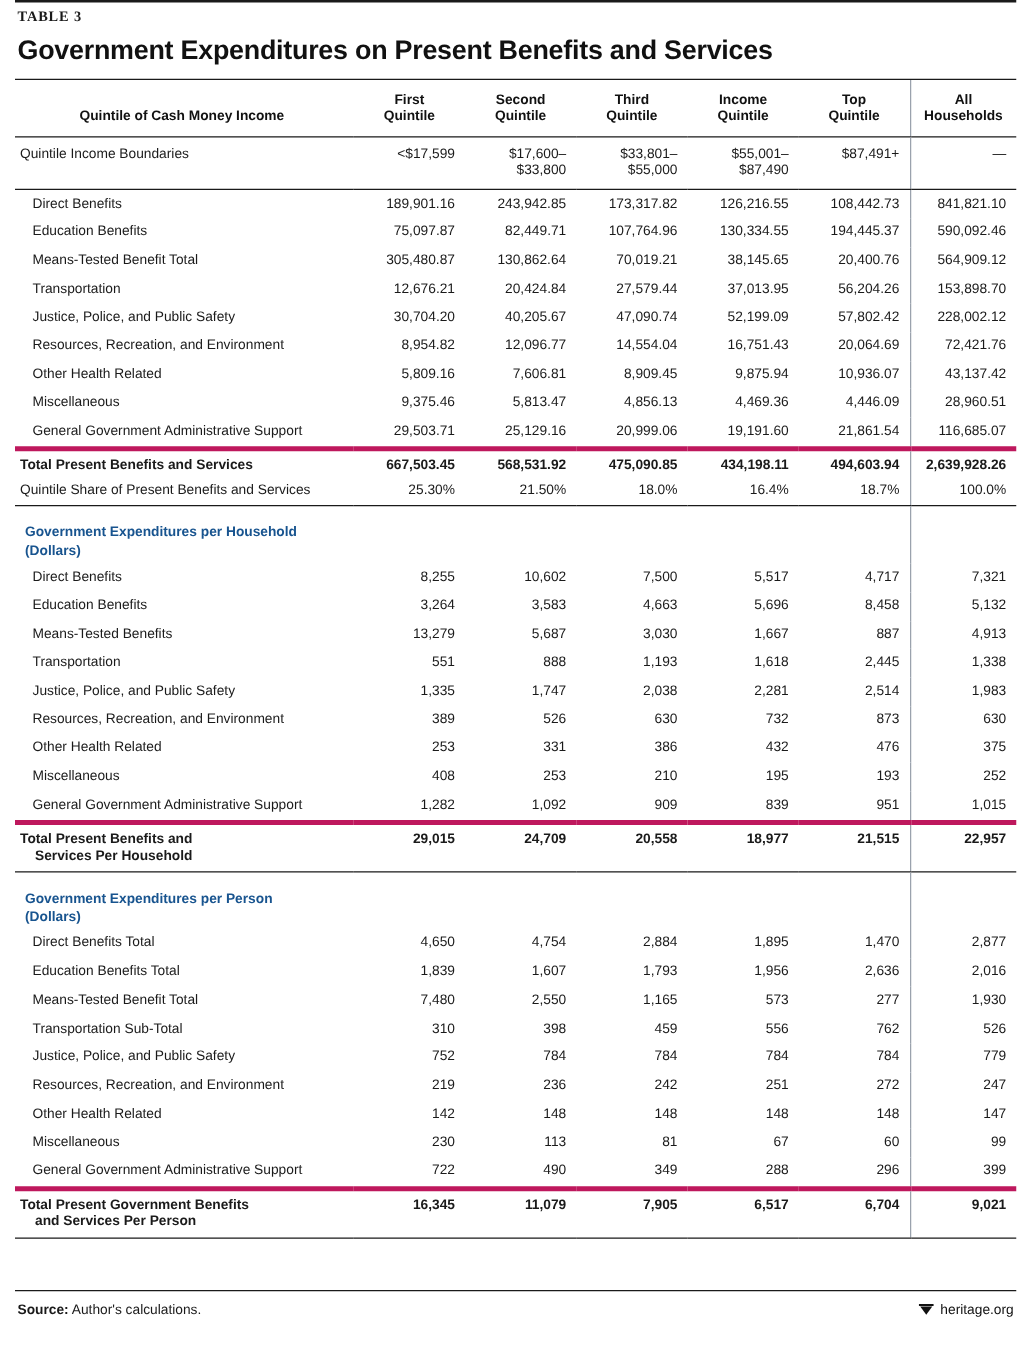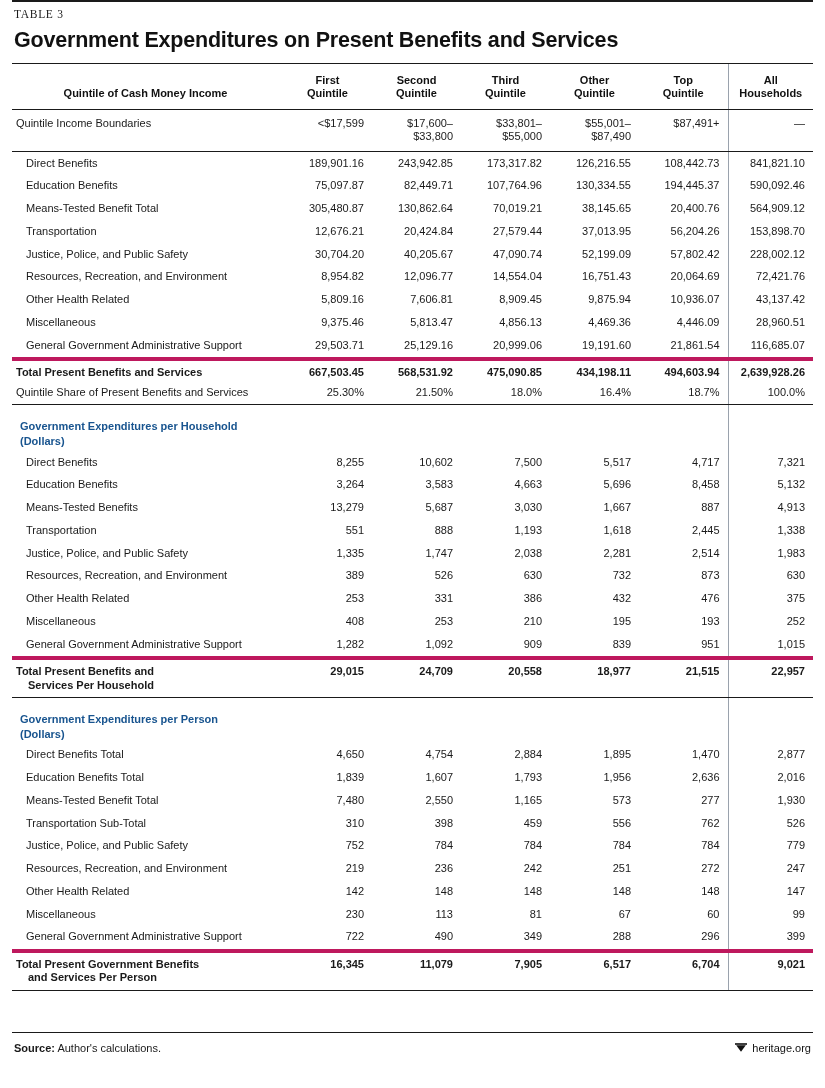--- a/index.html
+++ b/index.html
@@ -24,20 +24,21 @@
   .top-rule {
     border-top: 2px solid #1a1a1a;
     margin: 0 12px;
   }
   .table-label {
     font-family: "Liberation Serif", serif;
     font-size: 11.5px;
     letter-spacing: 0.06em;
     color: #1a1a1a;
     padding: 6px 0 2px 14px;
+    font-weight: bold;
   }
   .title {
     font-family: "Liberation Sans", sans-serif;
     font-size: 21.5px;
     font-weight: bold;
     color: #111111;
     padding: 6px 14px 10px 14px;
     letter-spacing: -0.2px;
   }
   .rule-under-title {
@@ -190,21 +191,21 @@
         </th>
         <th class="hdr">
           <span>Second</span><br>
           <span>Quintile</span>
         </th>
         <th class="hdr">
           <span>Third</span><br>
           <span>Quintile</span>
         </th>
         <th class="hdr">
-          <span>Other</span><br>
+          <span>Income</span><br>
           <span>Quintile</span>
         </th>
         <th class="hdr">
           <span>Top</span><br>
           <span>Quintile</span>
         </th>
         <th class="hdr allhh">
           <span>All</span><br>
           <span>Households</span>
         </th>

